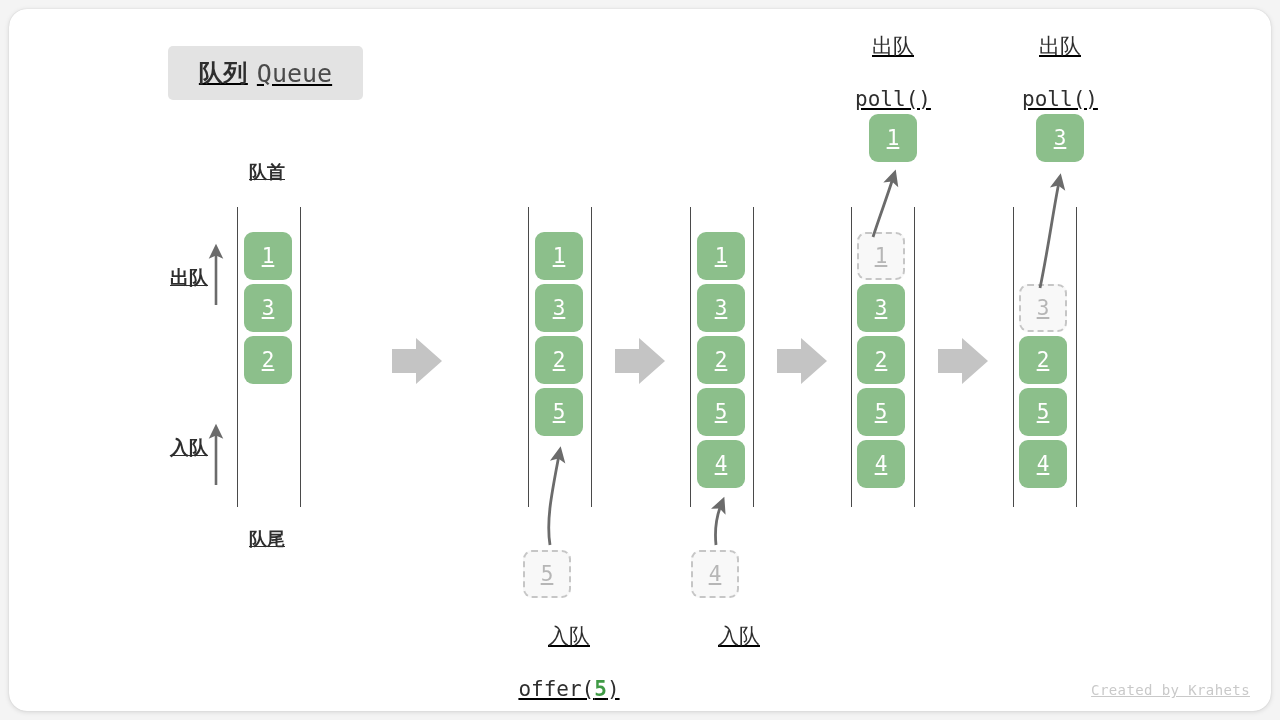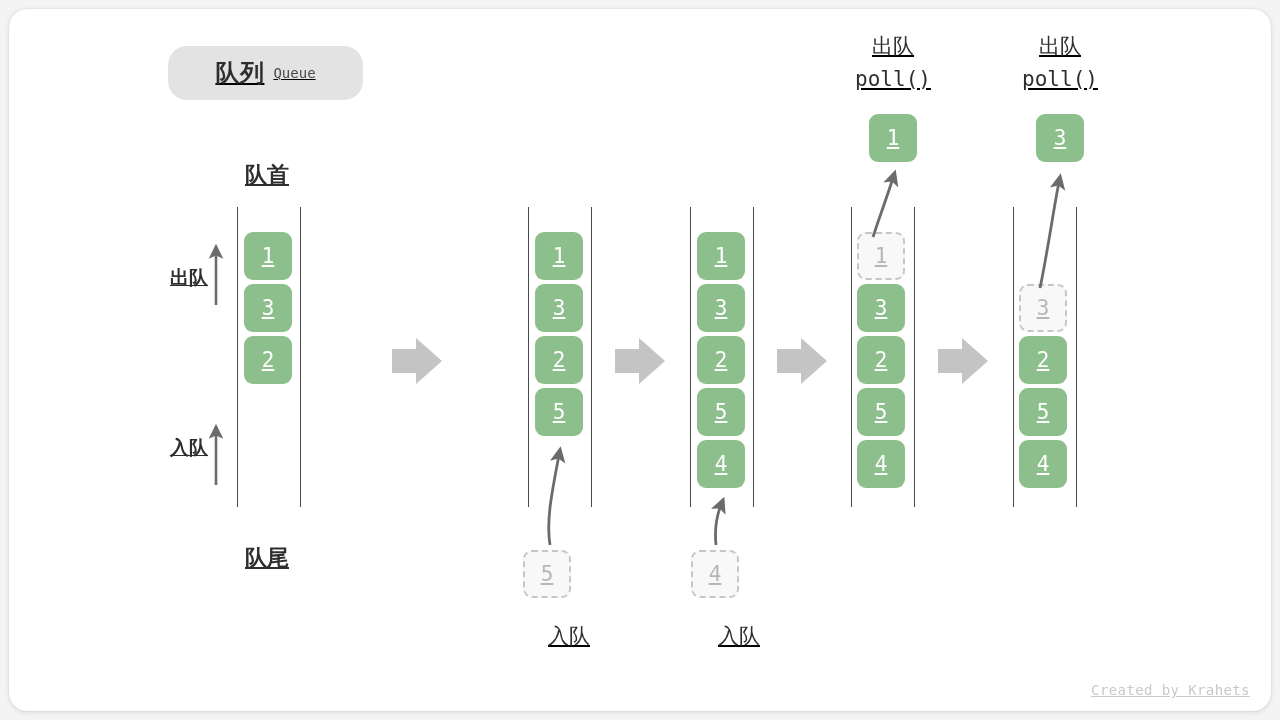--- a/index.html
+++ b/index.html
@@ -37,48 +37,48 @@
   }
   .abs { position: absolute; text-decoration: underline; }
 
   
   .title-badge {
     left: 168px;
     top: 46px;
     width: 195px;
     height: 54px;
     background: #e3e3e3;
-    border-radius: 19px;
+    border-radius: 5px;
     display: flex;
     align-items: center;
     justify-content: center;
     gap: 9px;
   }
   .title-cn {
     font-size: 24px;
     font-weight: bold;
     color: #2e2e2e;
     letter-spacing: 0.5px;
   }
   .title-en {
     font-family: "DejaVu Sans Mono", "Liberation Mono", monospace;
-    font-size: 14px;
+    font-size: 25px;
     color: #4a4a4a;
   }
 
   
   .head-label, .tail-label {
-    font-size: 22px;
+    font-size: 18px;
     font-weight: bold;
     color: #2e2e2e;
     text-align: center;
     width: 120px;
   }
   .head-label { left: 207px; top: 160px; }
-  .tail-label { left: 207px; top: 543px; }
+  .tail-label { left: 207px; top: 527px; }
 
   
   .side-label {
     font-size: 19px;
     font-weight: bold;
     color: #2e2e2e;
     text-align: right;
     width: 70px;
   }
 
@@ -120,20 +120,21 @@
     font-size: 21px;
     color: #2e2e2e;
     display: block;
   }
   .caption .code {
     font-family: "DejaVu Sans Mono", "Liberation Mono", monospace;
     font-size: 21px;
     color: #2e2e2e;
     display: block;
     white-space: pre;
+    margin-top: 20px;
   }
   .caption .arg { color: #3f9a45; font-weight: bold; }
 
   
   .credit {
     right: 30px;
     bottom: 22px;
     font-family: "DejaVu Sans Mono", "Liberation Mono", monospace;
     font-size: 14px;
     color: #c9c9c9;
@@ -175,20 +176,21 @@
 
     <div class="abs rail" style="left:528px; top:207px; height:300px;"></div>
     <div class="abs rail" style="left:591px; top:207px; height:300px;"></div>
     <div class="abs cell solid" style="left:535px; top:232px;">1</div>
     <div class="abs cell solid" style="left:535px; top:284px;">3</div>
     <div class="abs cell solid" style="left:535px; top:336px;">2</div>
     <div class="abs cell solid" style="left:535px; top:388px;">5</div>
     <div class="abs cell ghost" style="left:523px; top:550px;">5</div>
     <div class="abs caption" style="left:474px; top:620px;">
       <span class="cn">入队</span>
+      <span class="code"><span>offer(</span><span class="arg">5</span><span>)</span></span>
     </div>
 
     <div class="abs rail" style="left:690px; top:207px; height:300px;"></div>
     <div class="abs rail" style="left:753px; top:207px; height:300px;"></div>
     <div class="abs cell solid" style="left:697px; top:232px;">1</div>
     <div class="abs cell solid" style="left:697px; top:284px;">3</div>
     <div class="abs cell solid" style="left:697px; top:336px;">2</div>
     <div class="abs cell solid" style="left:697px; top:388px;">5</div>
     <div class="abs cell solid" style="left:697px; top:440px;">4</div>
     <div class="abs cell ghost" style="left:691px; top:550px;">4</div>

